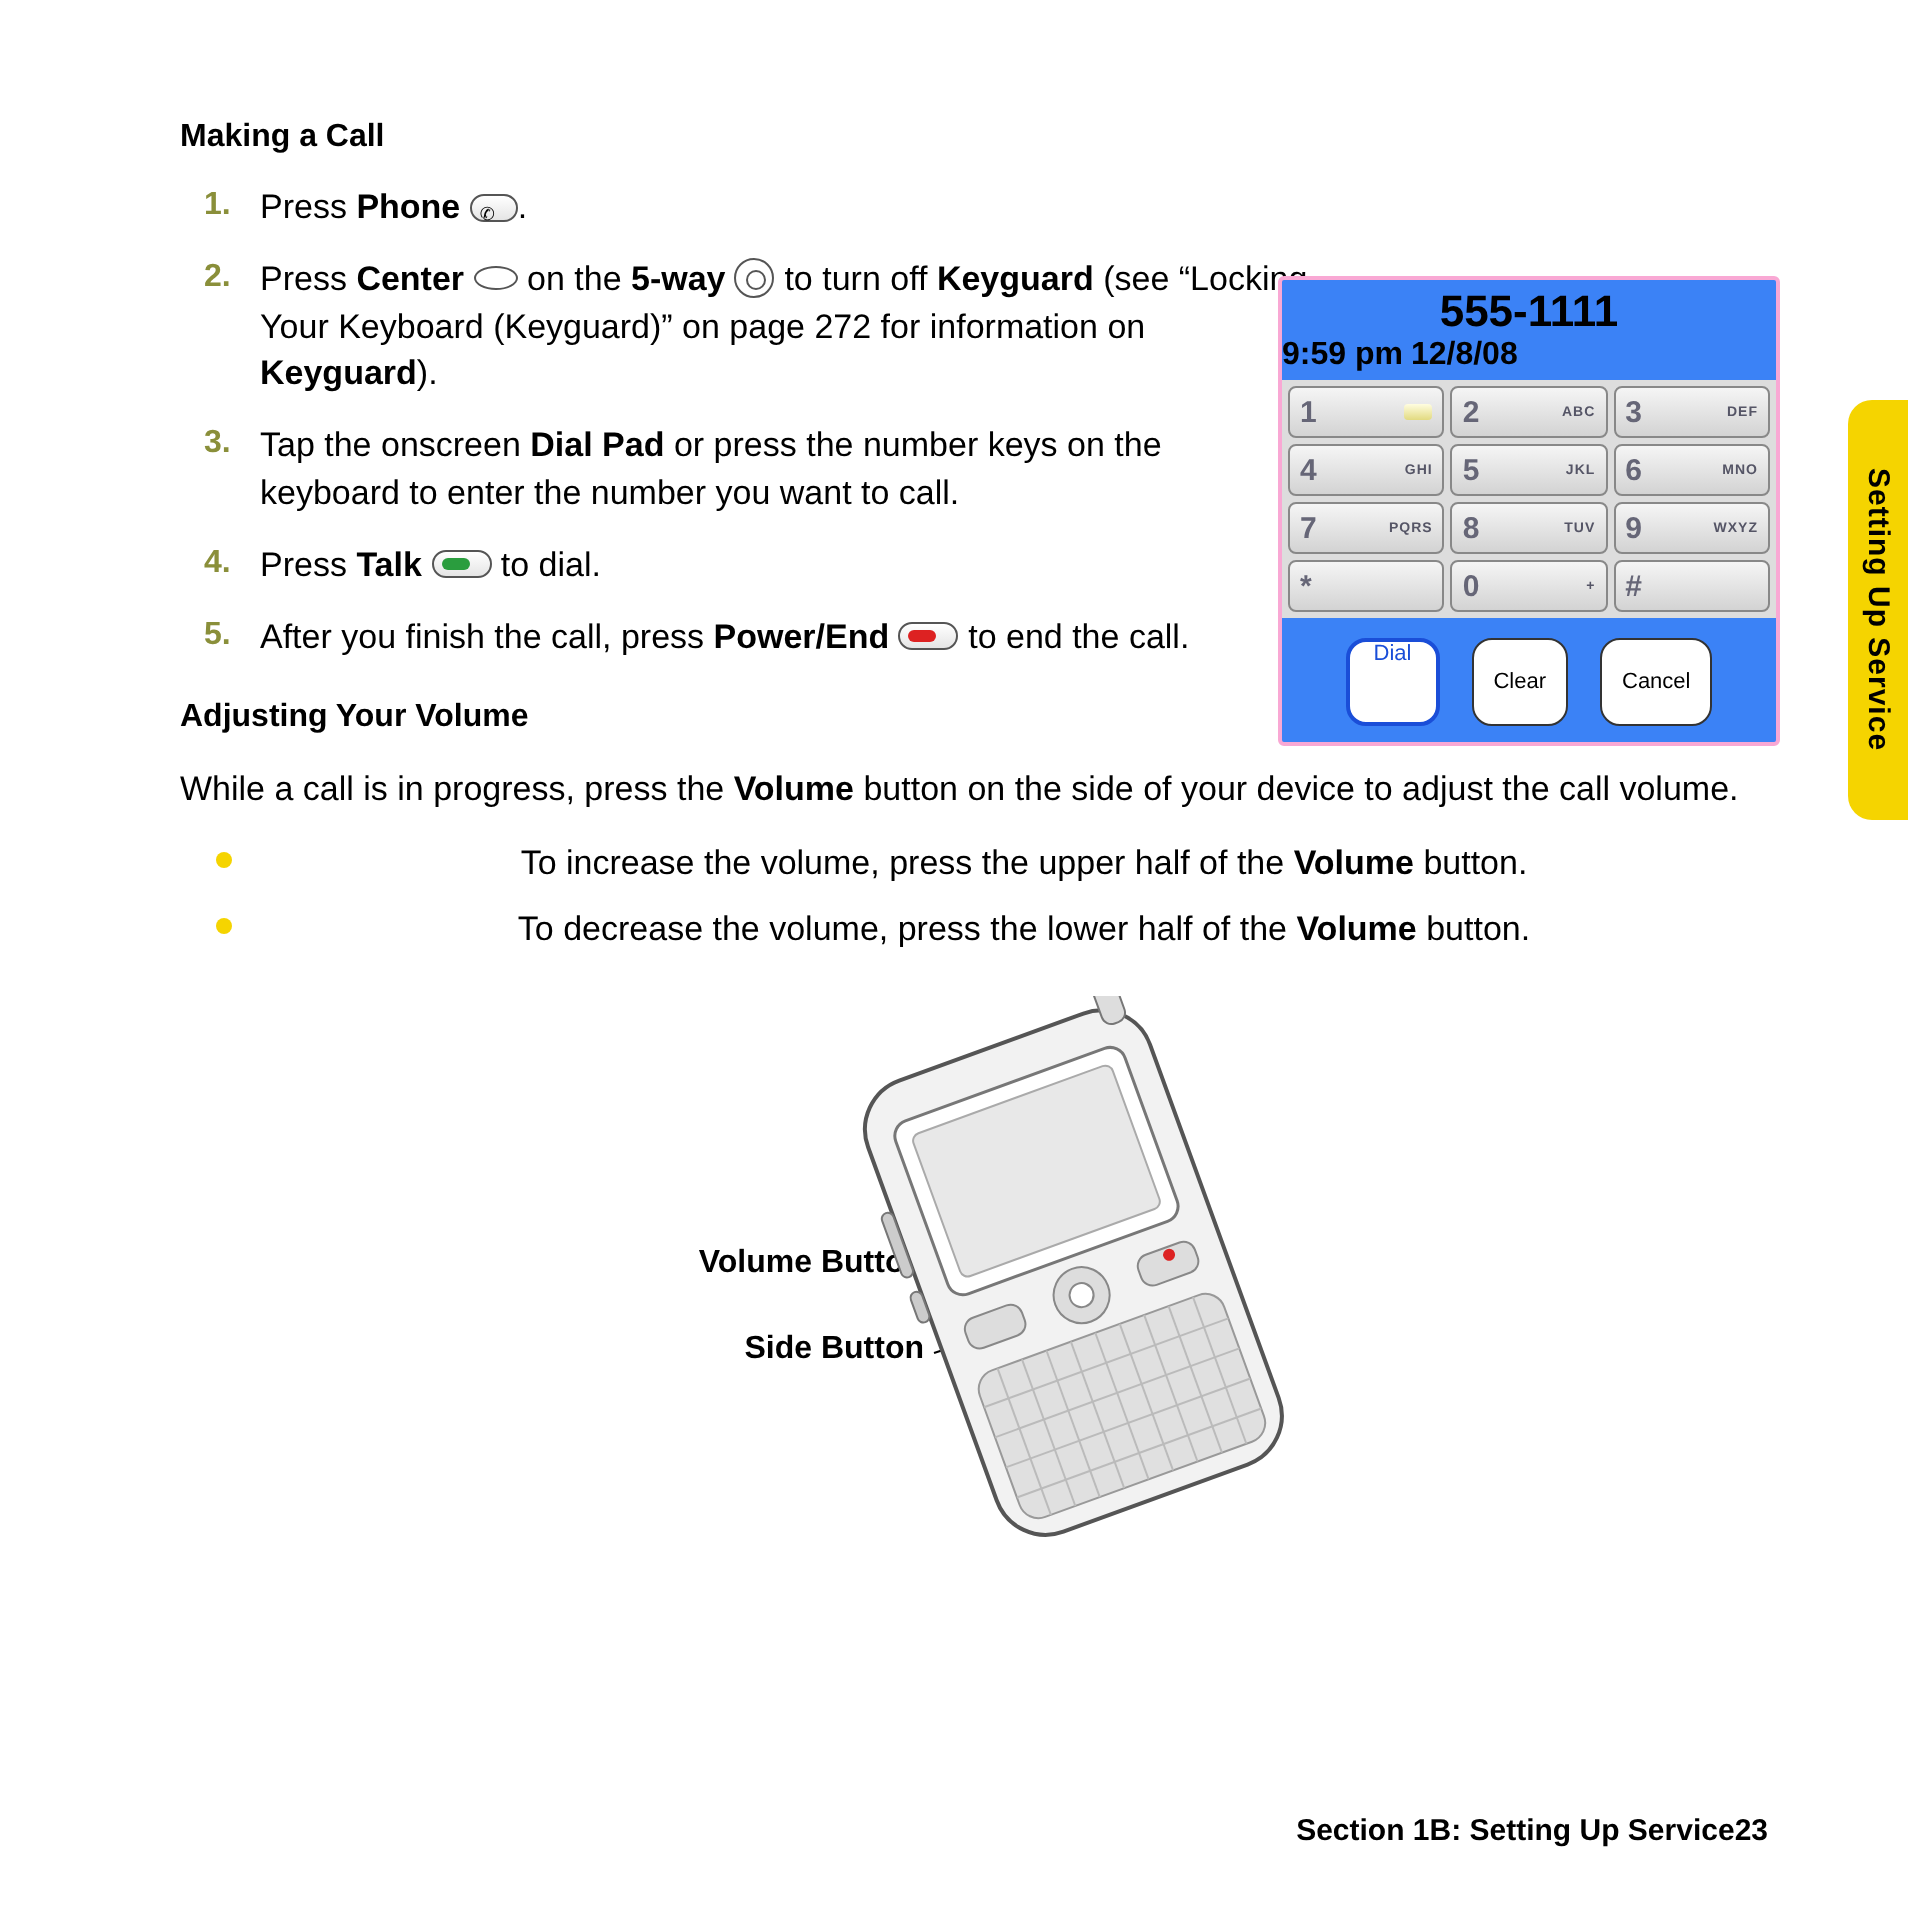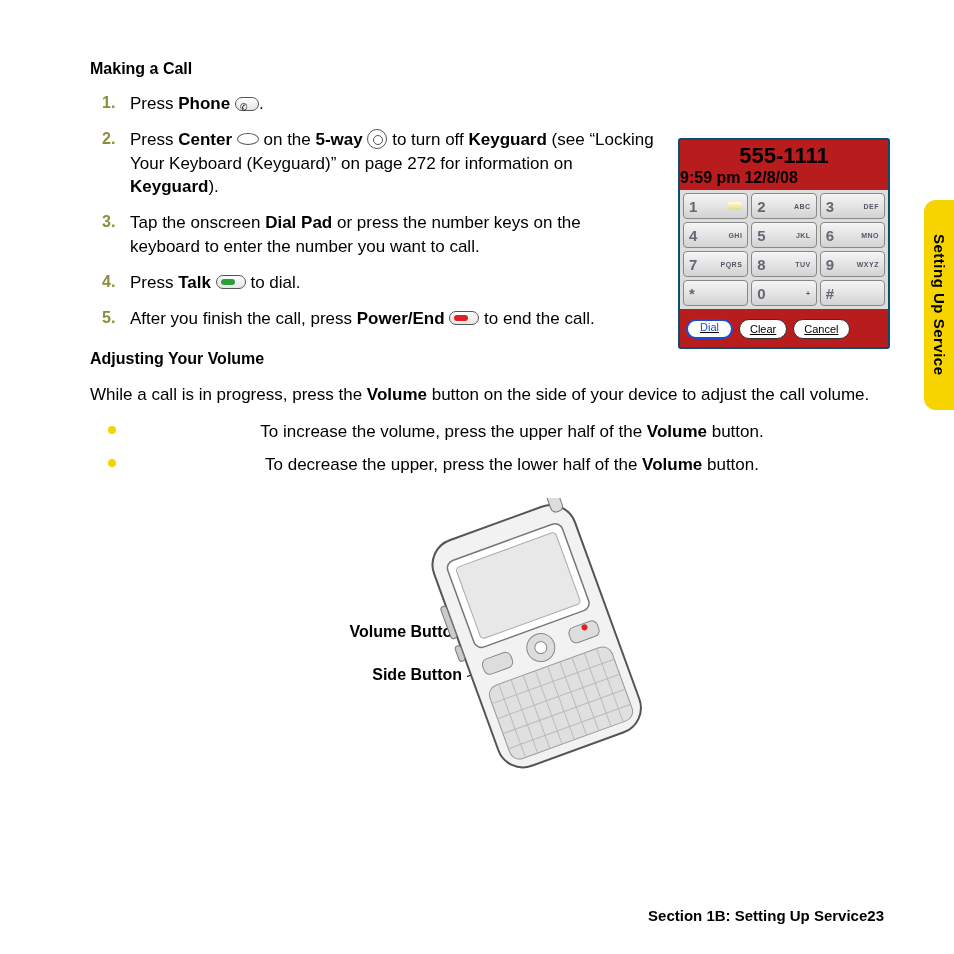--- a/index.html
+++ b/index.html
@@ -86,22 +86,22 @@
   .side-tab {
     position:absolute; right:0; top:200px; width:30px; height:210px;
     background:#f5d400; border-top-left-radius:12px; border-bottom-left-radius:12px;
     display:flex; align-items:center; justify-content:center;
   }
   .side-tab span {
     writing-mode: vertical-rl; font-weight:bold; font-size:15px; letter-spacing:0.5px;
   }
   
   .dialpad {
-    position:absolute; right:64px; top:138px; width:212px;
-    background:#b91c1c; border:2px solid #0c4a6e; border-radius:3px;
+    position:absolute; right:64px; top:138px; width:251px;
+    background:#3b82f6; border:2px solid #f9a8d4; border-radius:3px;
     font-family: Arial, sans-serif;
   }
   .dialpad .num-display {
     text-align:center; font-weight:bold; font-size:22px; padding:3px 0 0 0;
     font-family: "Arial Black", Arial, sans-serif;
   }
   .dialpad .time-row {
     text-align:left; font-size:16px; padding:0 6px 3px 0; font-weight:bold;
   }
   .dialpad .time-row .t { margin-right:4px; }
@@ -122,25 +122,25 @@
   .dialpad .key .let {
     font-size:7px; font-weight:bold; color:#556; margin-left:auto; margin-right:5px;
     letter-spacing:0.5px;
   }
   .dialpad .key .sym {
     width:14px; height:8px; margin-left:auto; margin-right:5px;
   }
   .vm { background:linear-gradient(#fffde0,#e2da80); border-radius:2px; }
   .plus { font-size:10px; font-weight:bold; }
   .dialpad .btn-row {
-    display:flex; justify-content:flex-start; padding:10px 6px 8px 6px; gap:6px;text-decoration:underline;
+    display:flex; justify-content:center; padding:10px 6px 8px 6px; gap:16px;
   }
   .dialpad .sbtn {
     border:1.5px solid #333; border-radius:10px; font-size:11px;
-    padding:3px 10px; background:#fff; font-family: Arial, sans-serif;
+    padding:15px 10px; background:#fff; font-family: Arial, sans-serif;
   }
   .dialpad .sbtn.primary { border-color:#1a4ed8; color:#1a4ed8; border-width:2px; padding:0px 12px;}
   
   .phone-figure {
     position:relative; width:500px; height:300px; margin: 12px auto 0 auto;
   }
   .phone-figure svg { position:absolute; left:130px; top:0; }
   .label {
     position:absolute; font-weight:bold; font-size:16px; text-align:right;
   }
@@ -191,21 +191,21 @@
 
   <p class="body">
     <span>While a call is in progress, press the </span><span class="bold">Volume</span><span> button on the side of your device to adjust the call volume.</span>
   </p>
 
   <ul class="bullets">
     <li>
       <span>To increase the volume, press the upper half of the </span><span class="bold">Volume</span><span> button.</span>
     </li>
     <li>
-      <span>To decrease the upper, press the lower half of the </span><span class="bold">Volume</span><span> button.</span>
+      <span>To decrease the volume, press the lower half of the </span><span class="bold">Volume</span><span> button.</span>
     </li>
   </ul>
 
   <div class="phone-figure">
     <div class="label vol">Volume Button</div>
     <div class="label side">Side Button</div>
     <div class="lead vol"></div>
     <div class="lead side"></div>
     <svg width="320" height="280" viewBox="0 0 320 280">
       <g transform="rotate(-20 160 140)">

